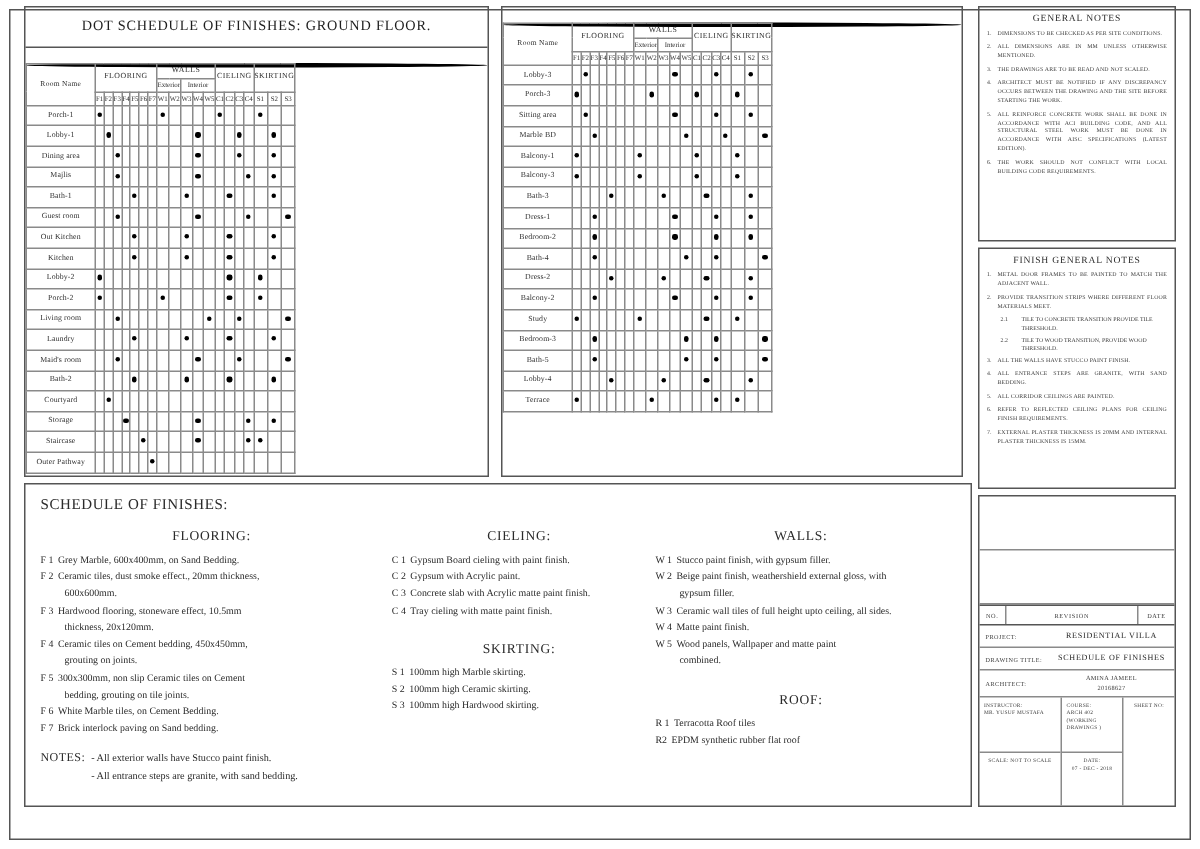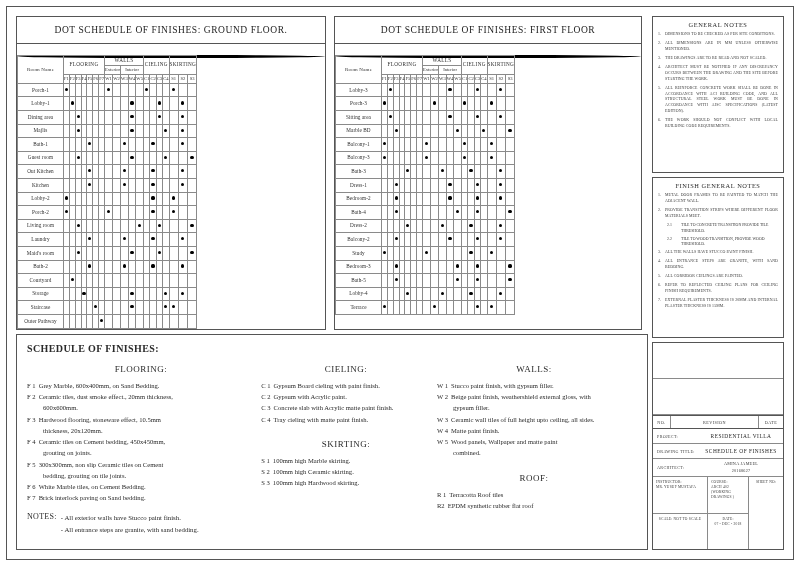--- a/index.html
+++ b/index.html
@@ -3,21 +3,21 @@
 <meta charset="utf-8">
 <style>
   html,body{margin:0;padding:0;}
   body{
     width:800px;height:566px;background:#ffffff;
     font-family:"Liberation Serif", serif;
     color:#2a2a2a;overflow:hidden;
   }
   .sheet{position:relative;width:800px;height:566px;box-sizing:border-box;padding:6px;}
   .border-outer{position:absolute;left:6px;top:6px;right:6px;bottom:6px;border:1.5px solid #555;}
-  .inner{position:absolute;left:12px;top:12px;width:776px;height:542px;display:flex;}
+  .inner{position:absolute;left:12px;top:0;width:776px;height:542px;display:flex;}
 
   
   .leftcol{width:640px;height:100%;display:flex;flex-direction:column;}
   .tables-row{display:flex;gap:8px;height:318px;padding:4px 4px 0 4px;box-sizing:border-box;}
   .tbl-wrap{border:1px solid #555;box-sizing:border-box;}
   .tbl-wrap.gf{width:310px;}
   .tbl-wrap.ff{width:308px;}
   .tbl-title{
     text-align:center;font-size:9.5px;letter-spacing:.55px;
     padding:8px 0 8px 0;border-bottom:1px solid #555;color:#1d1d1d;
@@ -37,21 +37,21 @@
   }
   table.dot td.cell{height:12.6px;}
   .dot{display:inline-block;width:3.2px;height:3.2px;border-radius:50%;background:#000;}
   col.rnc{width:46px;}
 
   
   .legend{
     flex:1;margin:4px;border:1px solid #555;box-sizing:border-box;
     padding:8px 10px;display:flex;flex-direction:column;position:relative;
   }
-  .legend-title{font-size:10px;letter-spacing:.4px;margin-bottom:10px;font-weight:bold;}
+  .legend-title{font-size:10px;letter-spacing:.4px;margin-bottom:10px;}
   .legend-cols{display:flex;flex:1;}
   .lc{box-sizing:border-box;padding-right:6px;}
   .lc1{width:240px;}
   .lc2{width:205px;}
   .lc3{width:180px;}
   .sec-h{font-size:9px;letter-spacing:.5px;margin:0 0 7px 0;text-align:center;}
   .sec-h.sp{margin-top:14px;}
   .li{font-size:6.6px;line-height:1.55;margin-bottom:1px;display:flex;}
   .li .k{flex:0 0 auto;padding-right:3px;}
   .li .v{flex:1;}
@@ -543,21 +543,20 @@
                   <td class="cell"></td>
                   <td class="cell"></td>
                   <td class="cell"></td>
                   <td class="cell"></td>
                   <td class="cell"></td>
                 </tr>
               </tbody></table>
         </div>
 
         <div class="tbl-wrap ff">
-          <div class="tbl-title">DOT SCHEDULE OF FINISHES: FIRST FLOOR</div>
           <table class="dot" id="tbl-first">
             <colgroup>
                 <col class="rnc">
               </colgroup>
           <thead>
                 <tr>
                   <th rowspan="3" class="rn">Room Name</th>
                   <th class="grp" colspan="7" rowspan="2">FLOORING</th>
                   <th class="grp" colspan="5" rowspan="1">WALLS</th>
                   <th class="grp" colspan="4" rowspan="2">CIELING</th>

